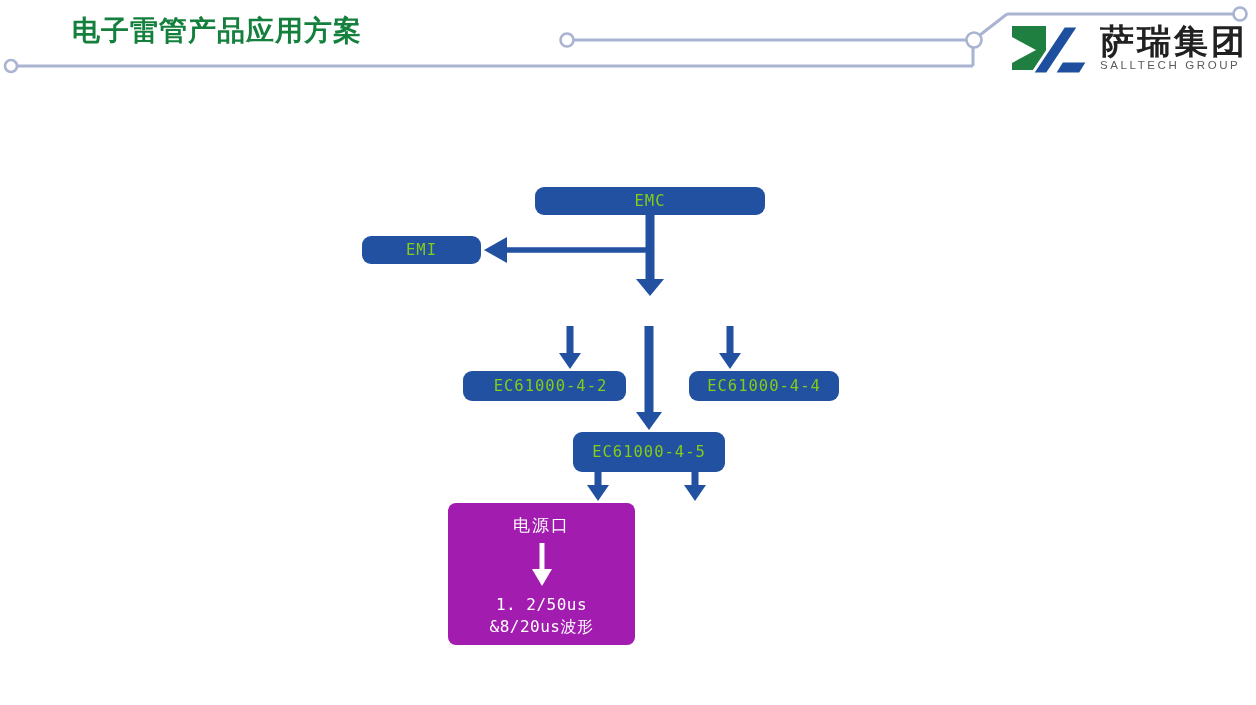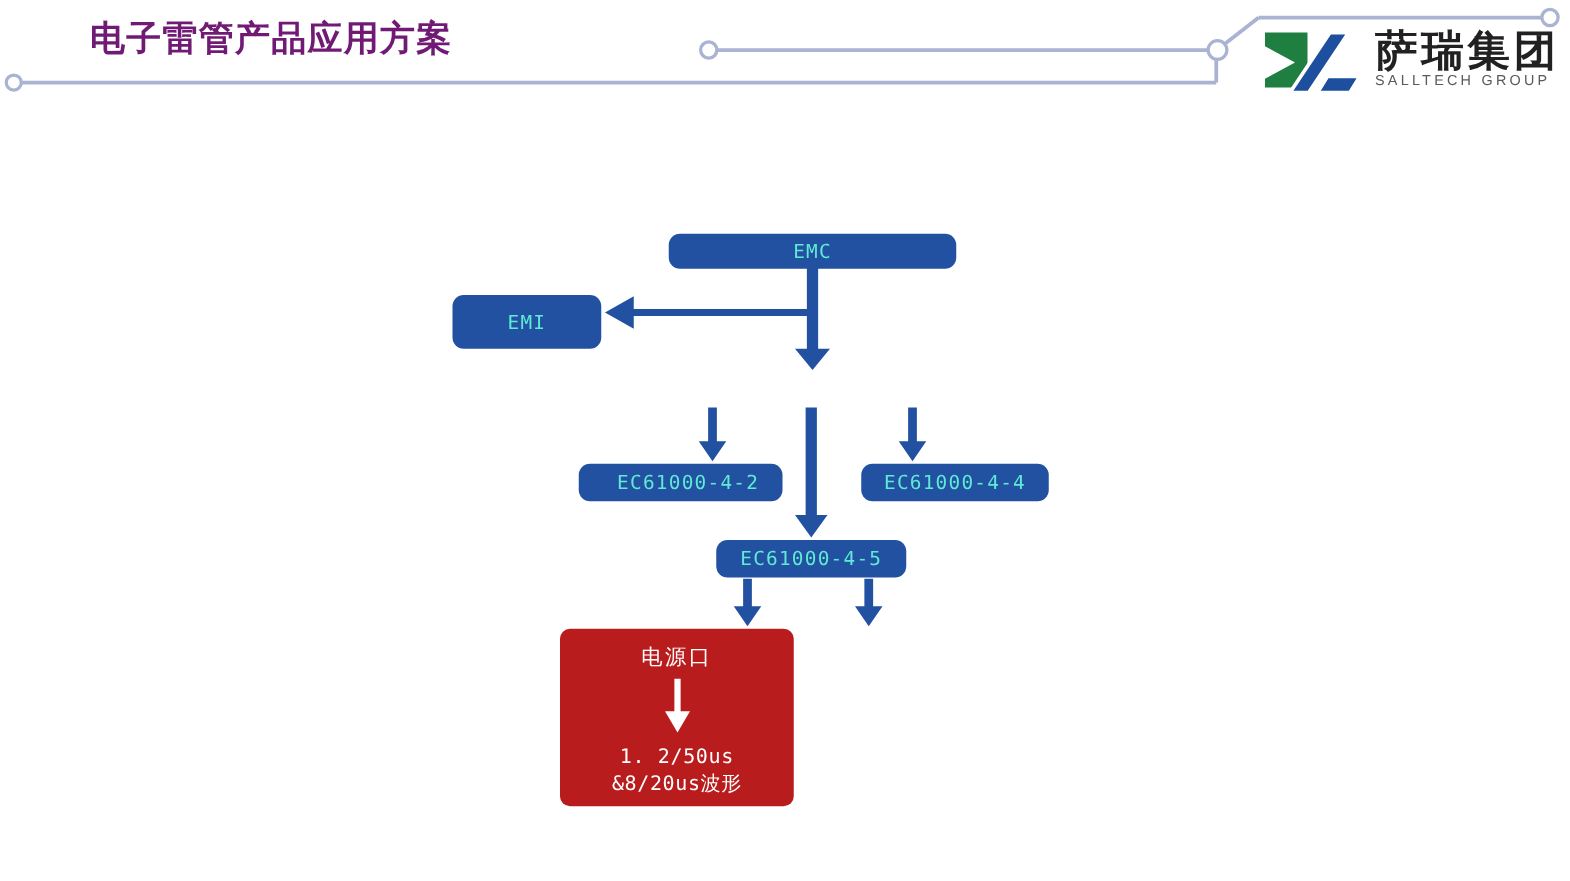--- a/index.html
+++ b/index.html
@@ -3,50 +3,50 @@
 <meta charset="utf-8">
 <style>
   html,body{margin:0;padding:0;background:#fff;}
   .slide{
     position:relative;width:1256px;height:705px;background:#ffffff;
     overflow:hidden;font-family:"Liberation Sans","DejaVu Sans",sans-serif;
   }
   
   .page-title{
     position:absolute;left:72px;top:12px;
-    font-size:28px;font-weight:bold;color:#701a75;letter-spacing:1px;
+    font-size:28px;font-weight:bold;color:#15803d;letter-spacing:1px;
     white-space:nowrap;
   }
   .decor-svg{position:absolute;left:0;top:0;width:1256px;height:90px;}
   
   .logo{position:absolute;left:1012px;top:24px;display:flex;align-items:flex-start;}
   .logo-mark{width:80px;height:54px;}
   .logo-text{margin-left:8px;display:flex;flex-direction:column;}
   .logo-cn{font-size:34px;font-weight:600;color:#212121;letter-spacing:3px;line-height:34px;white-space:nowrap;}
   .logo-en{font-size:11.5px;color:#5a5a5a;letter-spacing:2.6px;line-height:15px;white-space:nowrap;}
   
   .diagram-heading{
     position:absolute;left:498px;top:113px;width:300px;text-align:center;
     font-size:23px;color:#1b6ec2;letter-spacing:1px;
   }
   .flow-svg{position:absolute;left:0;top:0;width:1256px;height:705px;pointer-events:none;}
   .node{
-    position:absolute;background:#2151a0;color:#5eead4;border-radius:9px;
+    position:absolute;background:#2151a0;color:#84cc16;border-radius:9px;
     display:flex;align-items:center;justify-content:center;
     font-family:"DejaVu Sans Mono","Liberation Mono",monospace;
     font-size:15.5px;letter-spacing:1px;white-space:nowrap;
   }
   .node-emc{left:535px;top:187px;width:230px;height:28px;}
-  .node-emi{left:362px;top:236px;width:119px;height:43px;}
+  .node-emi{left:362px;top:236px;width:119px;height:28px;}
   .node-ems{left:535px;top:297px;width:230px;height:28px;}
   .node-42 {left:463px;top:371px;width:151px;height:30px;padding-left:12px;}
   .node-44 {left:689px;top:371px;width:150px;height:30px;}
-  .node-45 {left:573px;top:432px;width:152px;height:30px;text-align:right;}
+  .node-45 {left:573px;top:432px;width:152px;height:40px;text-align:right;}
   .big-node{
-    position:absolute;background:#b91c1c;color:#ffffff;border-radius:8px;
+    position:absolute;background:#a21caf;color:#ffffff;border-radius:8px;
     display:flex;flex-direction:column;align-items:center;
     font-family:"DejaVu Sans Mono","Liberation Mono",monospace;
   }
   .node-power{left:448px;top:503px;width:187px;height:142px;}
   .node-comm {left:660px;top:503px;width:188px;height:142px;}
   .big-node .bn-title{margin-top:11px;font-size:17px;letter-spacing:2px;}
   .big-node .bn-arrow{margin-top:4px;width:40px;height:46px;}
   .big-node .bn-line{font-size:16px;line-height:22px;letter-spacing:0.5px;}
   .node-power .bn-lines{margin-top:7px;text-align:center;}
   .node-comm  .bn-lines{margin-top:15px;text-align:center;}

